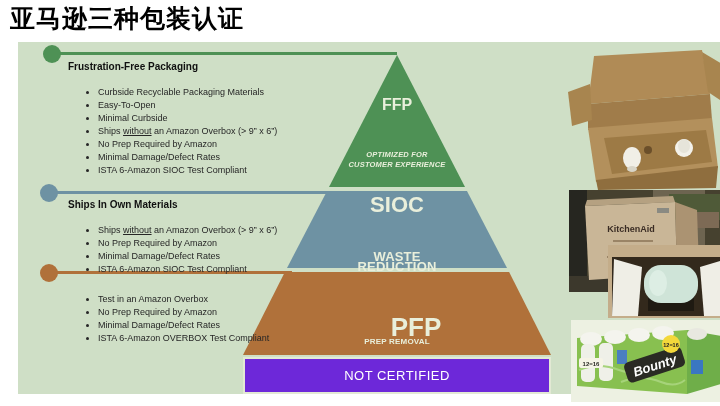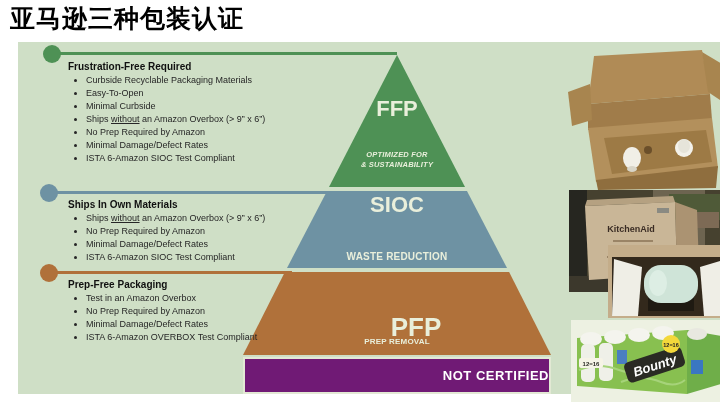--- a/index.html
+++ b/index.html
@@ -10,43 +10,43 @@
   .panel{left:18px;top:42px;width:702px;height:352px;background:#cfdfc6;}
   
   .dot{position:absolute;width:18px;height:18px;border-radius:50%;}
   .cline{position:absolute;height:3px;}
   .c-green{background:#4e9155;}
   .c-blue{background:#6e92a3;}
   .c-brown{background:#b0713a;}
   
   .sec{position:absolute;width:268px;}
   .sec h2{font-size:10px;font-weight:bold;color:#101010;margin:0 0 2px 0;}
-  .sec ul{margin:2px;padding-left:16px;list-style:disc;}
+  .sec ul{margin:14px;padding-left:16px;list-style:disc;}
   .sec li{font-size:9px;color:#262626;line-height:13px;}
   .u{text-decoration:underline;}
   
   .tri-ffp{left:329px;top:55px;width:136px;height:132px;background:#4e9155;
            clip-path:polygon(50% 0,0 100%,100% 100%);}
   .trap-sioc{left:287px;top:191px;width:220px;height:77px;background:#6e92a3;
            clip-path:polygon(18.2% 0,81.8% 0,100% 100%,0 100%);}
   .trap-pfp{left:243px;top:272px;width:308px;height:83px;background:#b0713a;
            clip-path:polygon(13.6% 0,86.4% 0,100% 100%,0 100%);}
   .code{position:absolute;text-align:center;font-weight:bold;color:#e9efdb;}
-  .code-ffp{left:347px;top:96px;width:100px;font-size:22px;}
+  .code-ffp{left:347px;top:96px;width:100px;font-size:16px;}
   .code-sioc{left:347px;top:192px;width:100px;font-size:22px;}
   .code-pfp{left:366px;top:275px;width:100px;font-size:26px;margin-top:37px;}
   .caption{position:absolute;text-align:center;font-weight:bold;color:#e9efdb;
            font-size:7.5px;line-height:10px;letter-spacing:0.2px;}
   .cap-ffp{left:322px;top:150px;width:150px;font-style:italic;}
-  .cap-sioc{left:337px;top:252px;width:120px;font-size:10px;}
+  .cap-sioc{left:337px;top:252px;width:120px;font-size:13px;}
   .cap-pfp{left:337px;top:337px;width:120px;font-size:8px;}
-  .blackbar{left:243px;top:357px;width:308px;height:37px;background:#701a75;
+  .blackbar{left:243px;top:357px;width:308px;height:37px;background:#6d28d9;
             border:2px solid #e2e9d4;box-sizing:border-box;display:flex;
-            align-items:center;justify-content:flex-end;color:#ffffff;
-            font-weight:bold;font-size:13px;letter-spacing:0.5px;}
+            align-items:center;justify-content:center;color:#ffffff;
+            font-weight:normal;font-size:13px;letter-spacing:0.5px;}
   
   .photo{position:absolute;margin-left:15px;}
   .ph-box{left:545px;top:42px;width:172px;height:148px;}
   .ph-ka{left:554px;top:190px;width:164px;height:102px;}
   .ph-foam{left:593px;top:245px;width:125px;height:73px;}
   .ph-bounty{left:556px;top:320px;width:158px;height:82px;}
   svg{display:block;width:100%;height:100%;}
 </style>
 </head>
 <body>
@@ -60,21 +60,21 @@
 <div class="abs trap-pfp"></div>
 
 <div class="cline c-green" style="left:52px;top:52px;width:345px;"></div>
 <div class="dot c-green" style="left:43px;top:45px;"></div>
 <div class="cline c-blue" style="left:49px;top:191px;width:282px;"></div>
 <div class="dot c-blue" style="left:40px;top:184px;"></div>
 <div class="cline c-brown" style="left:49px;top:271px;width:243px;"></div>
 <div class="dot c-brown" style="left:40px;top:264px;"></div>
 
 <div class="sec" style="left:68px;top:61px;">
-  <h2>Frustration-Free Required</h2>
+  <h2>Frustration-Free Packaging</h2>
   <ul>
     <li><span>Curbside Recyclable Packaging Materials</span><span class="u"></span><span></span></li>
     <li><span>Easy-To-Open</span><span class="u"></span><span></span></li>
     <li><span>Minimal Curbside</span><span class="u"></span><span></span></li>
     <li><span>Ships </span><span class="u">without</span><span> an Amazon Overbox (&gt; 9” x 6”)</span></li>
     <li><span>No Prep Required by Amazon</span><span class="u"></span><span></span></li>
     <li><span>Minimal Damage/Defect Rates</span><span class="u"></span><span></span></li>
     <li><span>ISTA 6-Amazon SIOC Test Compliant</span><span class="u"></span><span></span></li>
   </ul>
 </div>
@@ -83,33 +83,32 @@
   <h2>Ships In Own Materials</h2>
   <ul>
     <li><span>Ships </span><span class="u">without</span><span> an Amazon Overbox (&gt; 9” x 6”)</span></li>
     <li><span>No Prep Required by Amazon</span><span class="u"></span><span></span></li>
     <li><span>Minimal Damage/Defect Rates</span><span class="u"></span><span></span></li>
     <li><span>ISTA 6-Amazon SIOC Test Compliant</span><span class="u"></span><span></span></li>
   </ul>
 </div>
 
 <div class="sec" style="left:68px;top:279px;">
-  <h2>Prep-Free Packaging</h2>
   <ul>
     <li><span>Test in an Amazon Overbox</span><span class="u"></span><span></span></li>
     <li><span>No Prep Required by Amazon</span><span class="u"></span><span></span></li>
     <li><span>Minimal Damage/Defect Rates</span><span class="u"></span><span></span></li>
     <li><span>ISTA 6-Amazon OVERBOX Test Compliant</span><span class="u"></span><span></span></li>
   </ul>
 </div>
 
 <div class="code code-ffp">FFP</div>
 <div class="caption cap-ffp">
   <div>OPTIMIZED FOR</div>
-  <div>&amp; SUSTAINABILITY</div>
+  <div>CUSTOMER EXPERIENCE</div>
 </div>
 <div class="code code-sioc">SIOC</div>
 <div class="caption cap-sioc">WASTE REDUCTION</div>
 <div class="code code-pfp">PFP</div>
 <div class="caption cap-pfp">PREP REMOVAL</div>
 
 <div class="abs blackbar">
   <span>NOT CERTIFIED</span>
 </div>
 

